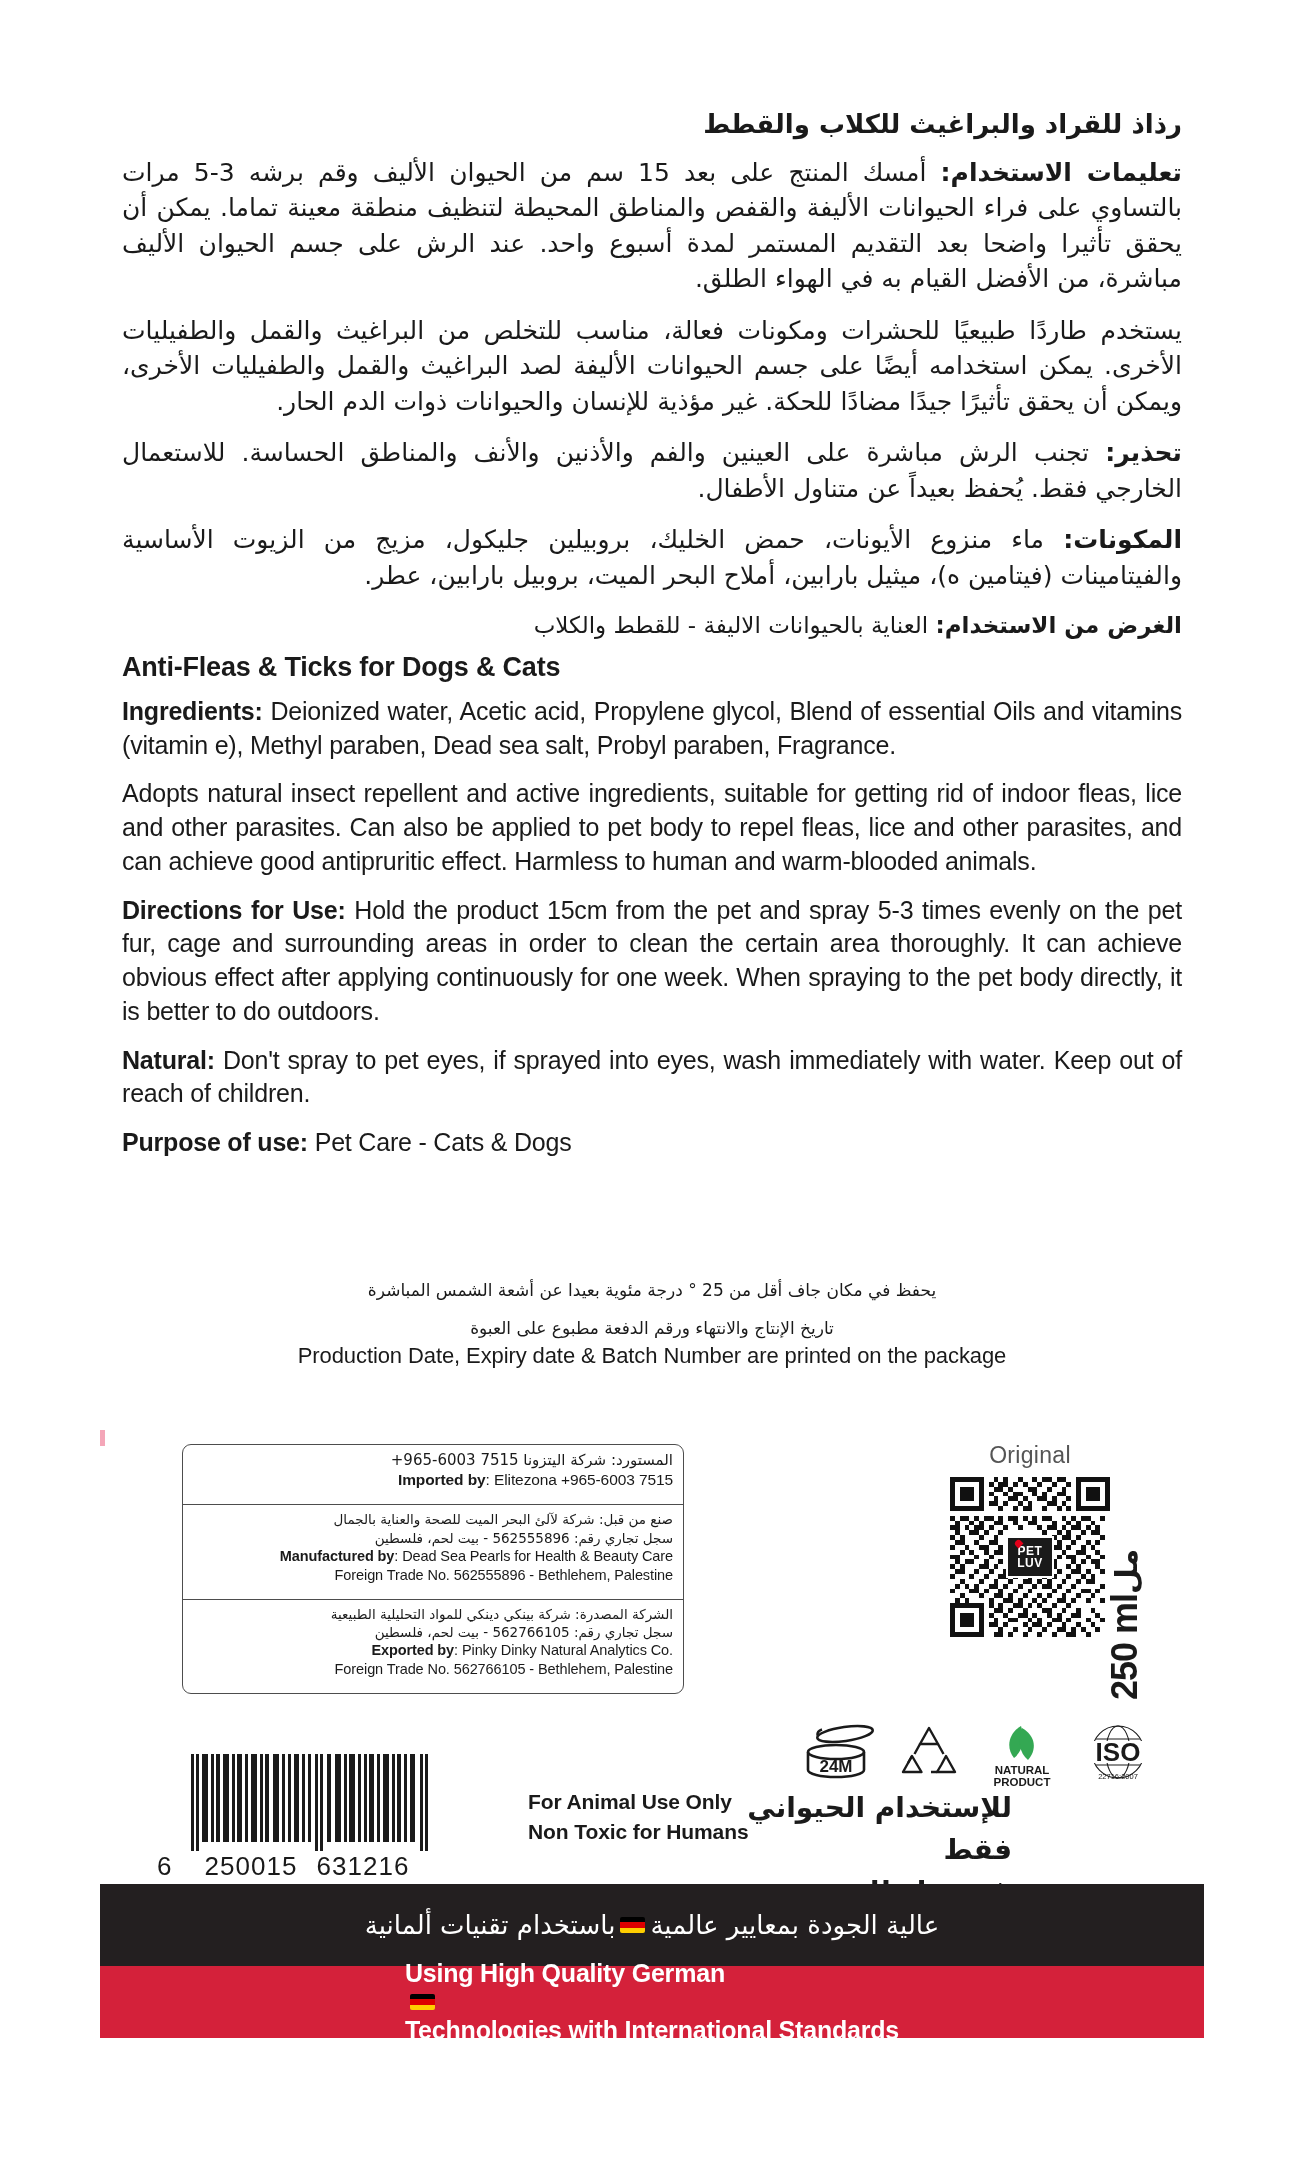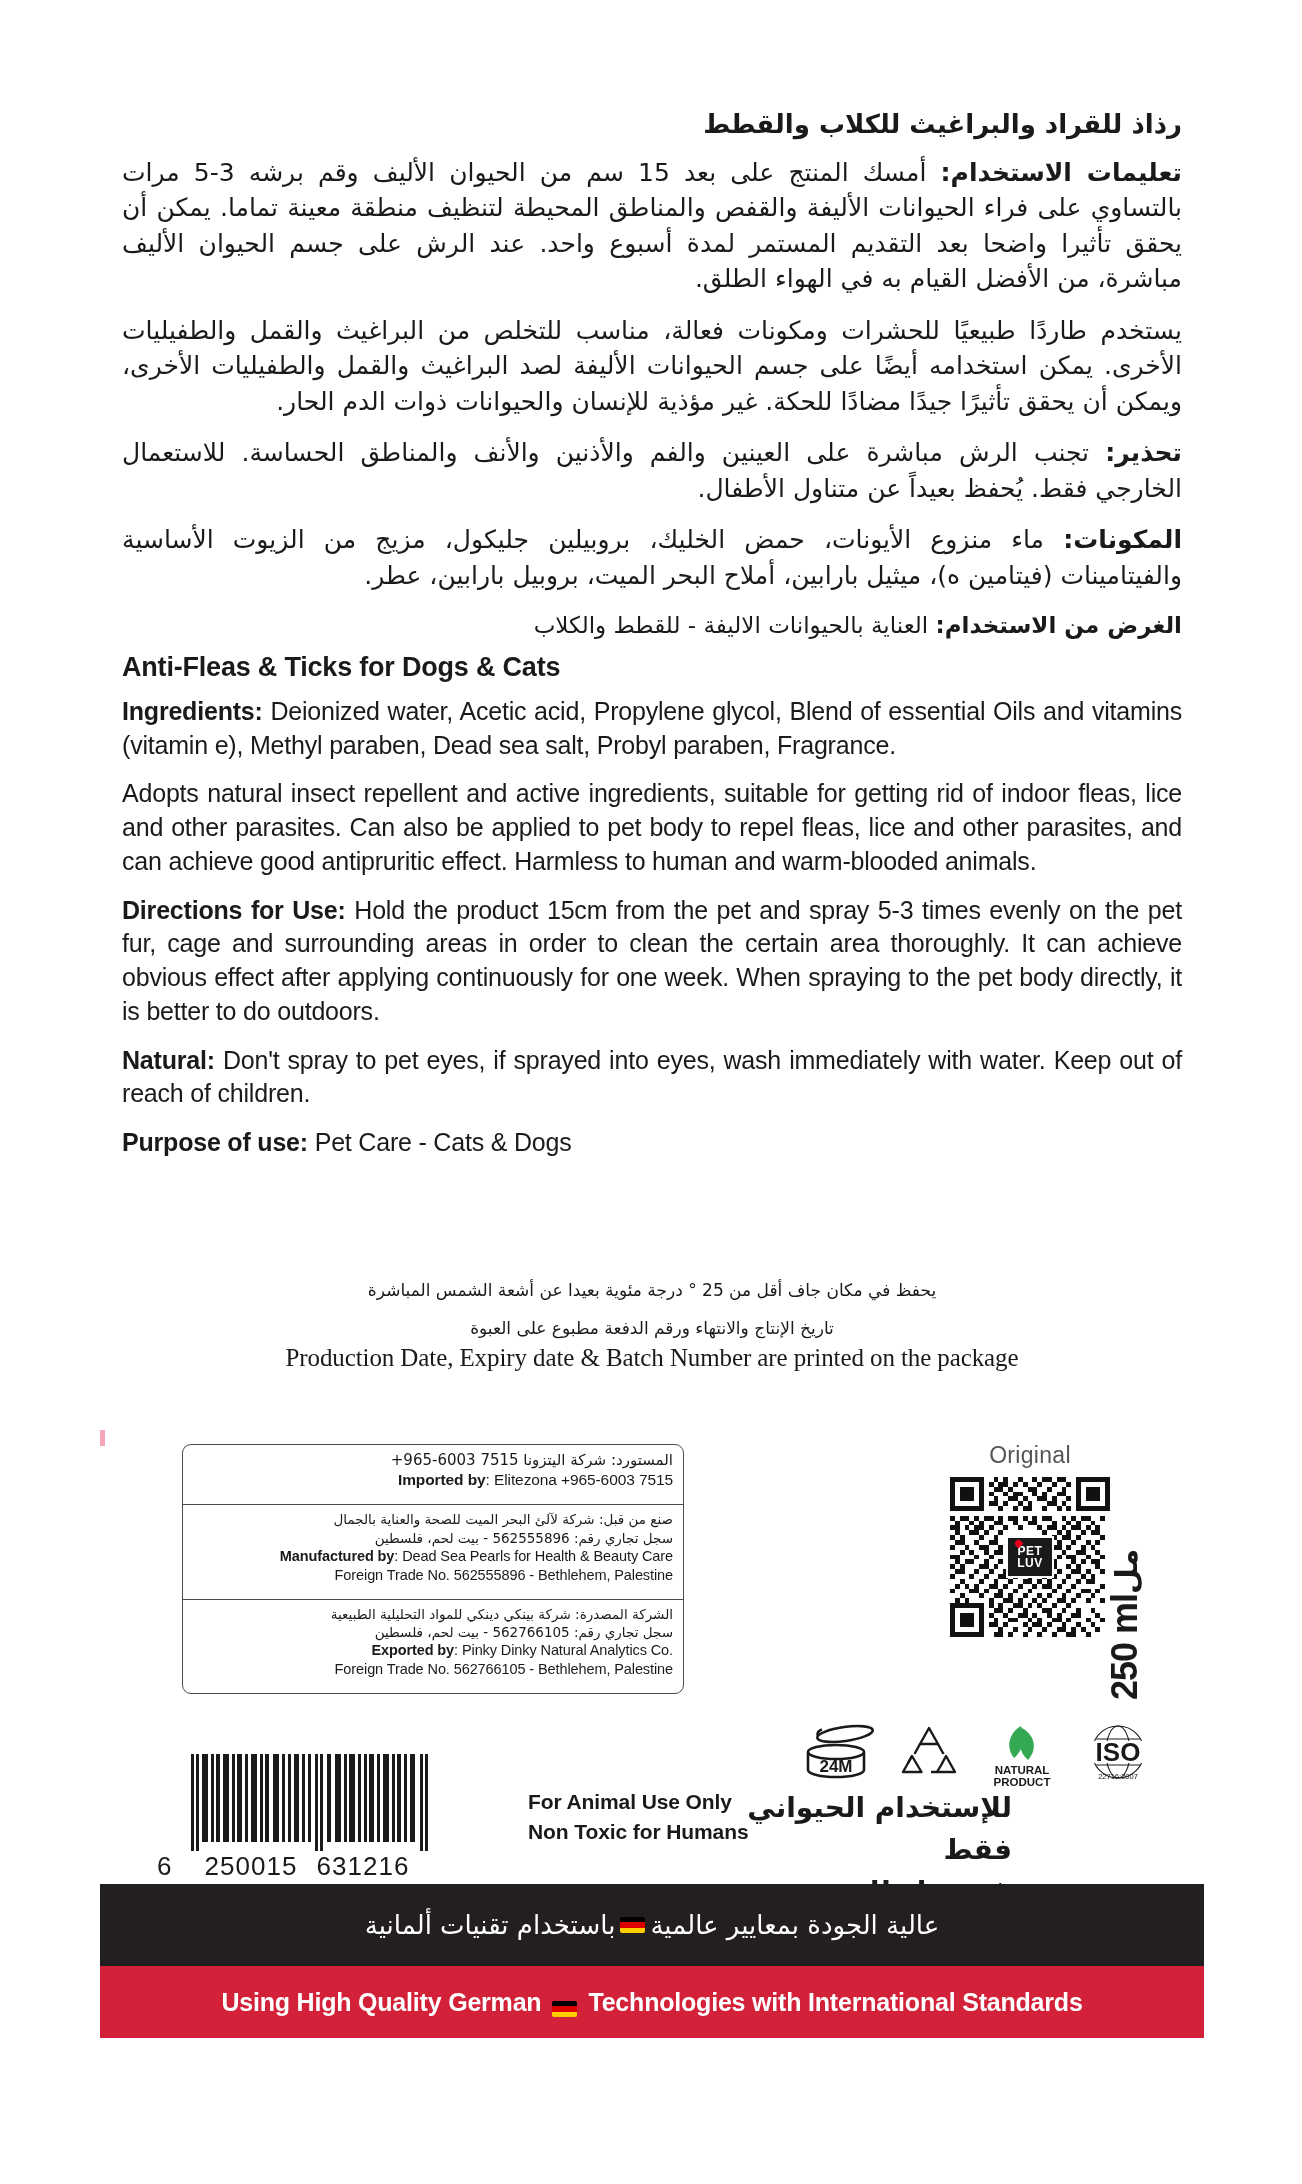--- a/index.html
+++ b/index.html
@@ -58,21 +58,21 @@
   }
   .storage .s-ar{
     direction:rtl;font-family:"DejaVu Sans",sans-serif;
     font-size:17px;line-height:1.5;margin:0 0 12px 0;
   }
   .storage .s-ar2{
     direction:rtl;font-family:"DejaVu Sans",sans-serif;
     font-size:17px;line-height:1.45;margin:0;
   }
   .storage .s-en{
-    font-size:25px;line-height:1.3;margin:2px 0 0 0;letter-spacing:-0.1px;font-family:Liberation Serif, serif;
+    font-size:22px;line-height:1.3;margin:2px 0 0 0;letter-spacing:-0.1px;
   }
 
   
   .made{
     position:absolute;left:168px;top:1398px;width:560px;
     text-align:center;font-size:21px;font-weight:bold;letter-spacing:-0.1px;
     direction:ltr;
   }
   .made .made-ar{
     font-family:"DejaVu Sans",sans-serif;direction:rtl;unicode-bidi:isolate;
@@ -158,21 +158,21 @@
   .banner-black .b-txt{
     direction:rtl;color:#ffffff;font-size:26px;font-weight:500;
     font-family:"DejaVu Sans",sans-serif;display:flex;align-items:center;gap:0px;
   }
   .banner-red{
     position:absolute;left:100px;top:1966px;width:1104px;height:72px;
     background:#d4213a;display:flex;align-items:center;justify-content:center;
   }
   .banner-red .b-txt{
     color:#ffffff;font-size:25px;font-weight:bold;letter-spacing:-0.2px;
-    display:flex;align-items:flex-end;gap:6px;
+    display:flex;align-items:flex-start;gap:6px;flex-direction:column;
   }
   .flag{
     display:inline-block;width:25px;height:16px;
     background:linear-gradient(#000 0 33.33%, #dd0000 33.33% 66.66%, #ffce00 66.66% 100%);
     border-radius:2px;margin:0 5px;vertical-align:-2px;
   }
 
   
   .reg-mark{position:absolute;left:100px;top:1430px;width:5px;height:16px;background:#f4a6b8;}
 </style>

